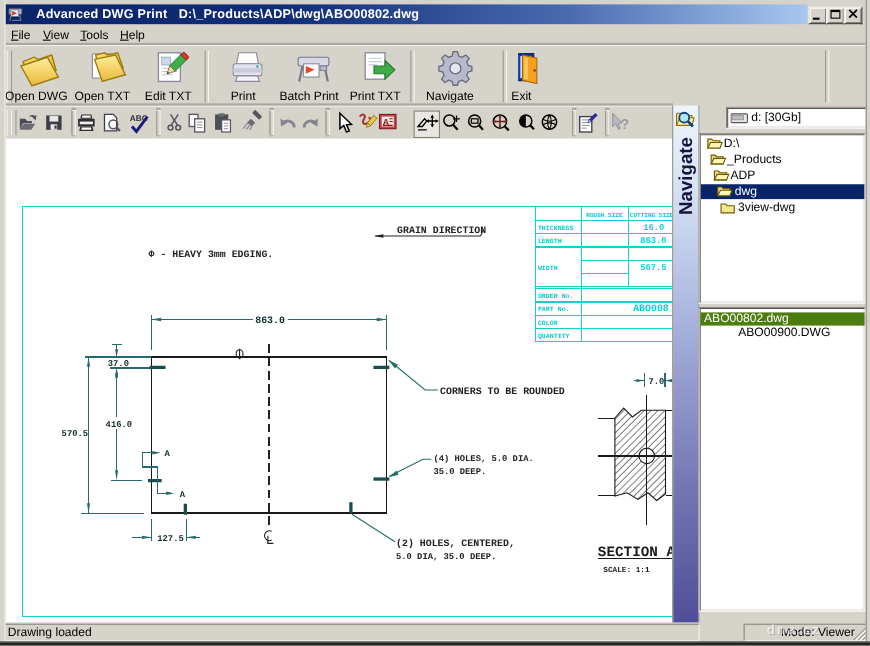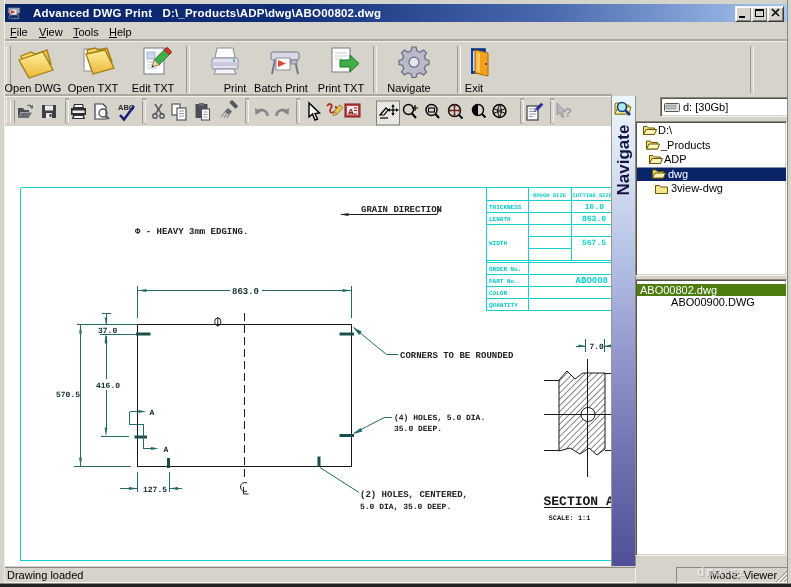--- a/index.html
+++ b/index.html
@@ -9,23 +9,23 @@
 .win{position:absolute;left:0;top:0;width:791px;height:587px;
   background:#d6d3cb;
   border-left:1px solid #d6d3cb;border-top:1px solid #d6d3cb;
   box-sizing:border-box;}
 
 .brd-t{left:0;top:0;width:791px;height:2px;background:#d6d3cb;}
 .brd-l{left:0;top:0;width:4px;height:587px;background:#d6d3cb;border-right:1px solid #efeeea;}
 .brd-r{left:787px;top:0;width:4px;height:587px;background:#d6d3cb;border-left:1px solid #8a8a8a;}
 .brd-b{left:0;top:583px;width:791px;height:4px;background:#232323;border-top:1px solid #8a8a8a;box-sizing:border-box;}
 
-.title{left:4px;top:4px;width:783px;height:18px;
+.title{left:4px;top:4px;width:704px;height:18px;
   background:linear-gradient(to right,#0a246a 0%,#0f2d77 35%,#4a6ab0 70%,#a8c7ef 100%);
-  color:#fff;font-weight:bold;font-size:11.5px;line-height:18px;}
+  color:#fff;font-weight:bold;font-size:11.5px;line-height:18px;padding-left:26px;}
 .title .txt{position:absolute;left:29px;top:0;white-space:pre;letter-spacing:0.2px;}
 .tbtn{position:absolute;top:2px;width:15px;height:14px;background:#d6d3cb;
   border:1px solid;border-color:#f2f1ed #3c3c3c #3c3c3c #f2f1ed;
   box-shadow:inset 1px 1px 0 #fff, inset -1px -1px 0 #808080;
   font-size:9px;text-align:center;color:#000;}
 
 .menu{left:4px;top:23px;width:783px;height:18px;font-size:11px;color:#000;}
 .menu>span{position:absolute;top:3px;}
 .u{text-decoration:underline;}
 
@@ -98,21 +98,21 @@
 
 <div class="abs tb1">
   <div class="grip1"></div>
   <div class="tbsep" style="left:182px"></div>
   <div class="tbsep" style="left:369px"></div>
   <div class="tbsep" style="left:453px"></div>
   <div class="tbsep" style="left:746px"></div>
   <div class="lbl" style="left:-11px">Open DWG</div>
   <div class="lbl" style="left:49px">Open TXT</div>
   <div class="lbl" style="left:109px">Edit TXT</div>
-  <div class="lbl" style="left:191px">Print</div>
+  <div class="lbl" style="left:177px">Print</div>
   <div class="lbl" style="left:237px">Batch Print</div>
   <div class="lbl" style="left:297px">Print TXT</div>
   <div class="lbl" style="left:365px">Navigate</div>
   <div class="lbl" style="left:430px">Exit</div>
   <svg class="abs" style="left:0;top:0" width="783" height="55" viewBox="0 0 783 55">
   <defs>
     <linearGradient id="fold" x1="0" y1="0" x2="1" y2="1">
       <stop offset="0" stop-color="#ffe070"></stop>
           <stop offset="1" stop-color="#e0a92e"></stop>
     </linearGradient>

